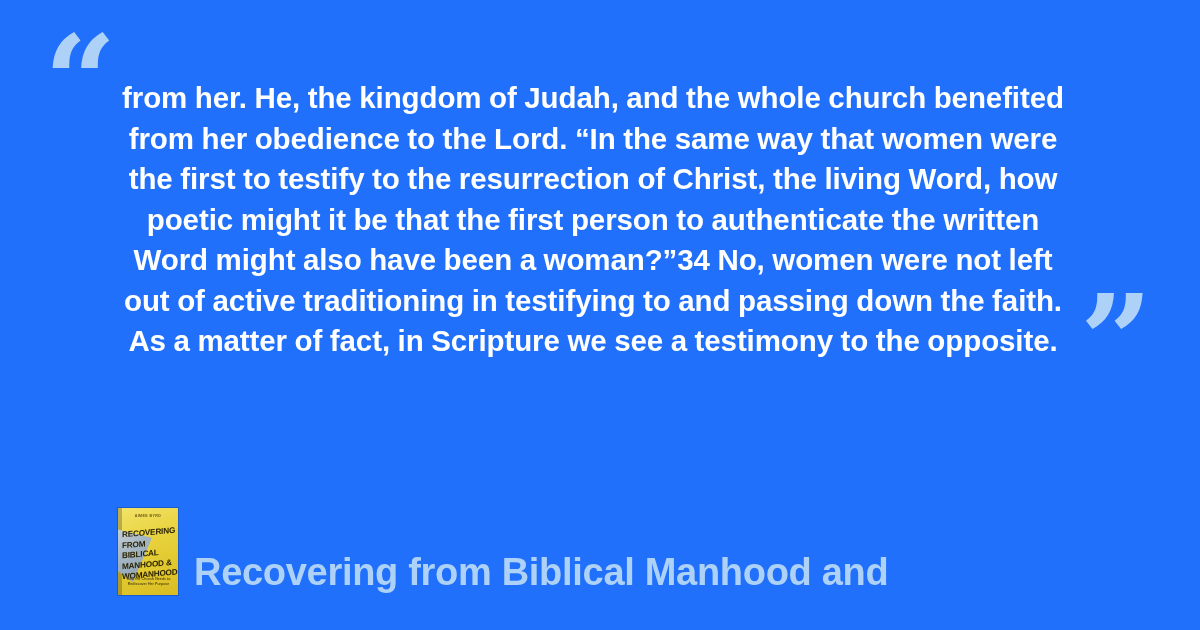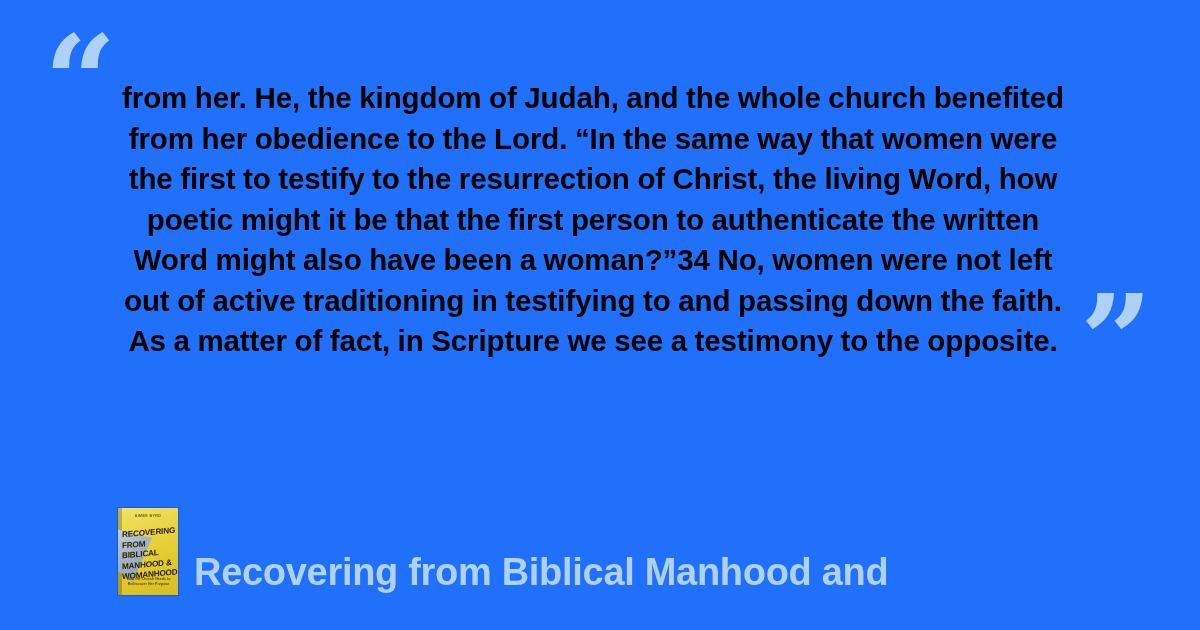--- a/index.html
+++ b/index.html
@@ -53,21 +53,21 @@
     font-size: 126px;
     letter-spacing: -2px;
   }
 
   .quote-text {
     position: absolute;
     left: 112px;
     top: 78px;
     width: 962px;
     text-align: center;
-    color: #000000;
+    color: #ffffff;
     font-family: "Liberation Sans", sans-serif;
     font-weight: 700;
     font-size: 29.5px;
     line-height: 40.5px;
     letter-spacing: -0.1px;
     word-spacing: -0.5px;
   }
 
   
   .footer {

